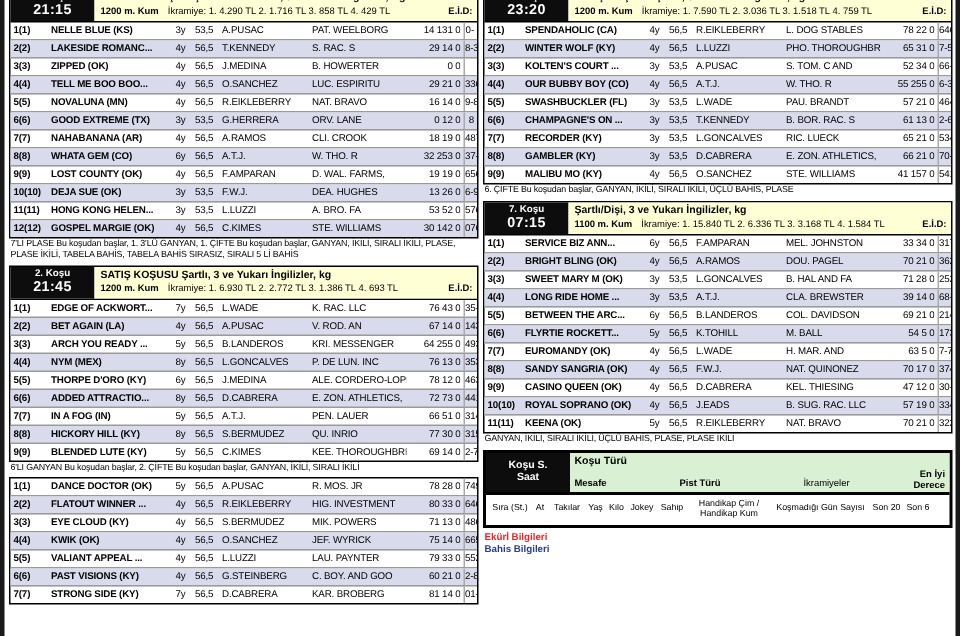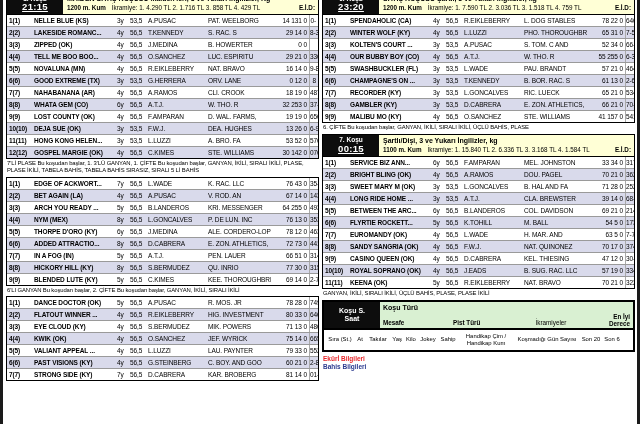--- a/index.html
+++ b/index.html
@@ -9,21 +9,21 @@
   .edge-left{left:0;}
   .edge-right{right:0;}
   .col{position:absolute;top:-8px;width:313px;}
   .col-left{left:6px;}
   .col-right{left:322px;}
 
   .race{border:1.5px solid #000;background:#fff;}
   .race-header{display:flex;border-bottom:1.5px solid #000;height:21px;}
   .race-time-box{width:56px;background:#0d0d0d;color:#fff;text-align:center;display:flex;flex-direction:column;justify-content:center;line-height:1;}
   .race-number{font-size:6.5px;font-weight:bold;}
-  .race-time{font-size:9.5px;font-weight:bold;letter-spacing:.3px;text-decoration:underline;}
+  .race-time{font-size:9.5px;font-weight:bold;letter-spacing:.3px;}
   .race-title-area{flex:1;background:var(--header-bg,#ffffd6);padding:1px 3px 0 4px;overflow:hidden;}
   .race-title{font-size:7px;font-weight:bold;white-space:nowrap;overflow:hidden;line-height:9px;}
   .race-meta{display:flex;font-size:6.3px;line-height:9px;white-space:nowrap;}
   .race-distance{font-weight:bold;margin-right:6px;}
   .race-prize{flex:1;overflow:hidden;}
   .eid-label{font-weight:bold;margin-left:4px;}
 
   .hrow{display:flex;height:11px;line-height:11px;font-size:6.5px;border-bottom:1px solid #9a9a9a;letter-spacing:-0.1px;white-space:nowrap;}
   .hrow:last-child{border-bottom:none;}
   .hrow.alt{background:var(--stripe,#d9daeb);}
@@ -193,20 +193,34 @@
           <div class="c c-age">4y</div>
           <div class="c c-kilo">56,5</div>
           <div class="c c-jockey">C.KIMES</div>
           <div class="c c-owner">STE. WILLIAMS</div>
           <div class="c c-stats">30 142 0</div>
           <div class="c c-eid">076685-</div>
         </div>
       </div>
       <div class="race-footer">7'Lİ PLASE Bu koşudan başlar, 1. 3'LÜ GANYAN, 1. ÇİFTE Bu koşudan başlar, GANYAN, İKİLİ, SIRALI İKİLİ, PLASE, PLASE İKİLİ, TABELA BAHİS, TABELA BAHİS SIRASIZ, SIRALI 5 Lİ BAHİS</div>
       <div class="race">
+        <div class="race-header">
+          <div class="race-time-box">
+            <div class="race-number">2. Koşu</div>
+            <div class="race-time">21:45</div>
+          </div>
+          <div class="race-title-area">
+            <div class="race-title">SATIŞ KOŞUSU Şartlı, 3 ve Yukarı İngilizler, kg</div>
+            <div class="race-meta">
+              <div class="race-distance">1200 m. Kum</div>
+              <div class="race-prize">İkramiye: 1. 6.930 TL 2. 2.772 TL 3. 1.386 TL 4. 693 TL</div>
+              <div class="eid-label">E.İ.D:</div>
+            </div>
+          </div>
+        </div>
         <div class="hrow">
           <div class="c c-no">1(1)</div>
           <div class="c c-name">EDGE OF ACKWORT...</div>
           <div class="c c-age">7y</div>
           <div class="c c-kilo">56,5</div>
           <div class="c c-jockey">L.WADE</div>
           <div class="c c-owner">K. RAC. LLC</div>
           <div class="c c-stats">76 43 0</div>
           <div class="c c-eid">35-4314</div>
         </div>
@@ -470,21 +484,21 @@
           <div class="c c-owner">STE. WILLIAMS</div>
           <div class="c c-stats">41 157 0</div>
           <div class="c c-eid">541800-</div>
         </div>
       </div>
       <div class="race-footer">6. ÇİFTE Bu koşudan başlar, GANYAN, İKİLİ, SIRALI İKİLİ, ÜÇLÜ BAHİS, PLASE</div>
       <div class="race">
         <div class="race-header">
           <div class="race-time-box">
             <div class="race-number">7. Koşu</div>
-            <div class="race-time">00:15</div>
+            <div class="race-time">07:15</div>
           </div>
           <div class="race-title-area">
             <div class="race-title">Şartlı/Dişi, 3 ve Yukarı İngilizler, kg</div>
             <div class="race-meta">
               <div class="race-distance">1100 m. Kum</div>
               <div class="race-prize">İkramiye: 1. 15.840 TL 2. 6.336 TL 3. 3.168 TL 4. 1.584 TL</div>
               <div class="eid-label">E.İ.D:</div>
             </div>
           </div>
         </div>

